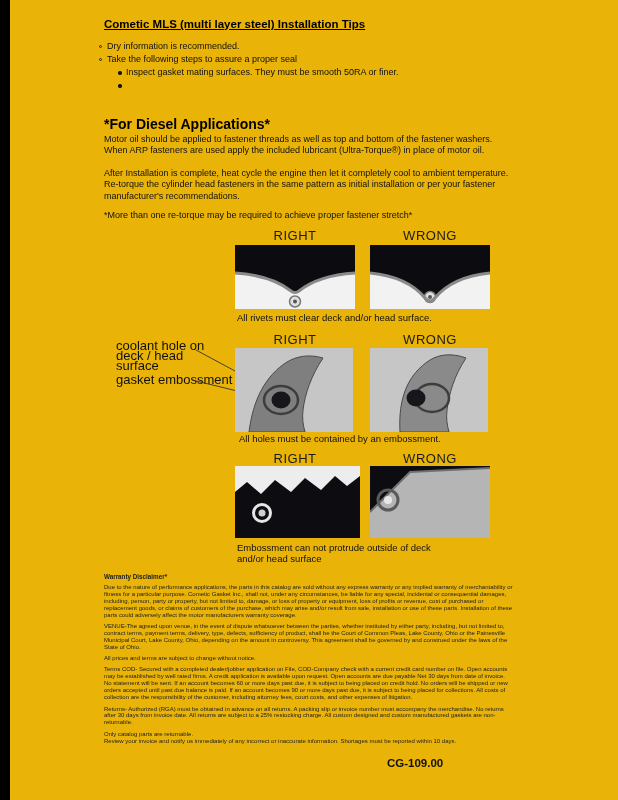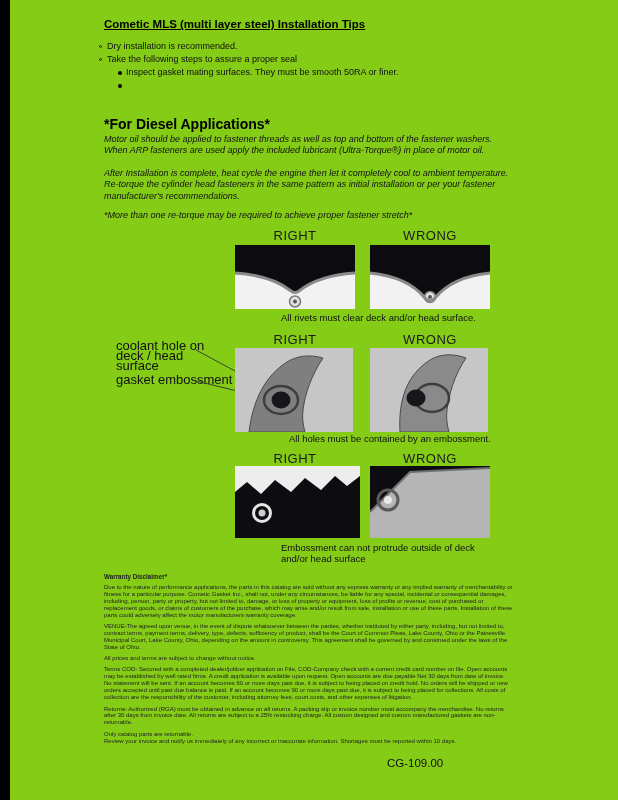--- a/index.html
+++ b/index.html
@@ -1,53 +1,53 @@
 <!DOCTYPE html>
 <html><head>
 <meta charset="utf-8">
 <style>
   * { margin:0; padding:0; box-sizing:border-box; }
   html,body { background:#ffffff; }
   body { font-family:"Liberation Sans", sans-serif; color:#111; }
-  .page { position:relative; width:618px; height:800px; background:#84cc16; overflow:hidden; }
+  .page { position:relative; width:618px; height:800px; background:#eab308; overflow:hidden; }
   .spine { position:absolute; left:0; top:0; width:10px; height:800px; background:#000; }
   .abs { position:absolute; }
 
   .title { font-size:11.5px; font-weight:bold; text-decoration:underline; color:#000; white-space:nowrap; }
 
   .tip-line { position:relative; padding-left:10px; font-size:9px; line-height:13px; color:#111; }
   .tip-sub  { position:relative; padding-left:29px; font-size:9px; line-height:13px; color:#111; }
   .o-mark { position:absolute; left:2px; top:4.5px; width:3px; height:3px; border:1px solid #222; border-radius:50%; }
   .d-mark { position:absolute; left:21px; top:5px; width:3.5px; height:3.5px; background:#111; border-radius:50%; }
 
   .h2 { font-size:14px; font-weight:bold; color:#000; }
-  .para { font-size:9px; line-height:11.4px; color:#111;font-style:italic; }
+  .para { font-size:9px; line-height:11.4px; color:#111; }
 
   .rw-label { width:120px; text-align:center; font-size:13px; color:#1a1a1a; letter-spacing:0.5px; }
-  .caption { font-size:9.5px; color:#111; line-height:11px;margin-left:44px; }
+  .caption { font-size:9.5px; color:#111; line-height:11px; }
   .fig-label { font-size:13px; line-height:10px; color:#111; }
   .panel svg { display:block; }
 
   .legal { font-size:6px; line-height:6.9px; color:#222; }
   .legal .lh { font-size:6.3px; font-weight:bold; margin-bottom:3px; }
   .legal p { margin-bottom:4.5px; }
   .legal p.tight { margin-bottom:0.5px; }
 
-  .footer-code { font-size:11.5px; color:#111; }
+  .footer-code { font-size:11.5px; color:#111;font-weight:bold; }
 </style>
 </head>
 <body>
 
 <div class="page">
   <div class="spine"></div>
 
   <div class="abs title" style="left:104px;top:18px">Cometic MLS (multi layer steel) Installation Tips</div>
 
   <div class="abs" style="left:97px;top:40px;width:430px">
-    <div class="tip-line"><span class="o-mark"></span><span>Dry installation is recommended.</span></div>
+    <div class="tip-line"><span class="o-mark"></span><span>Dry information is recommended.</span></div>
     <div class="tip-line"><span class="o-mark"></span><span>Take the following steps to assure a proper seal</span></div>
     <div class="tip-sub"><span class="d-mark"></span><span>Inspect gasket mating surfaces.  They must be smooth 50RA or finer.</span></div>
     <div class="tip-sub"><span class="d-mark"></span></div>
   </div>
 
   <div class="abs h2" style="left:104px;top:116px">*For Diesel Applications*</div>
   <div class="abs para" style="left:104px;top:134px;width:412px">Motor oil should be applied to fastener threads as well as top and bottom of the fastener washers. When ARP fasteners are used apply the included lubricant (Ultra-Torque®) in place of motor oil.</div>
   <div class="abs para" style="left:104px;top:210px;width:412px">*More than one re-torque may be required to achieve proper fastener stretch*</div>
   <div class="abs para" style="left:104px;top:168px;width:412px">After Installation is complete, heat cycle the engine then let it completely cool to ambient temperature. Re-torque the cylinder head fasteners in the same pattern as initial installation or per your fastener manufacturer's recommendations.</div>
 
@@ -97,21 +97,21 @@
     </svg>
   </div>
   <div class="abs panel" style="left:370px;top:348px">
     <svg width="118" height="84" viewBox="0 0 118 84">
       <rect width="118" height="84" fill="#c6c6c6"></rect>
       <path d="M30,84 C28,50 38,26 60,12 C70,6 82,5 96,10 C84,28 79,46 77,62 C76,70 77,77 79,84 Z" fill="#8a8a8a" stroke="#4a4a4a" stroke-width="1"></path>
       <ellipse cx="62" cy="50" rx="17" ry="14" fill="none" stroke="#3d3d3d" stroke-width="2.5"></ellipse>
       <ellipse cx="46" cy="50" rx="9.5" ry="8.5" fill="#17171b"></ellipse>
     </svg>
   </div>
-  <div class="abs caption" style="left:245px;top:433px">All holes must be contained by an embossment.</div>
+  <div class="abs caption" style="left:239px;top:433px">All holes must be contained by an embossment.</div>
 
   <div class="abs rw-label" style="left:235px;top:451px">RIGHT</div>
   <div class="abs rw-label" style="left:370px;top:451px">WRONG</div>
 
   <div class="abs panel" style="left:235px;top:466px">
     <svg width="125" height="72" viewBox="0 0 125 72">
       <rect width="125" height="72" fill="#0d0d11"></rect>
       <path d="M0,0 H125 V10 L112,20 L100,10 L86,24 L70,12 L56,26 L40,14 L26,28 L12,16 L0,26 Z" fill="#ededed"></path>
       <circle cx="27" cy="47" r="8.5" fill="none" stroke="#e6e6e6" stroke-width="3"></circle>
       <circle cx="27" cy="47" r="3.5" fill="#cfcfcf"></circle>

